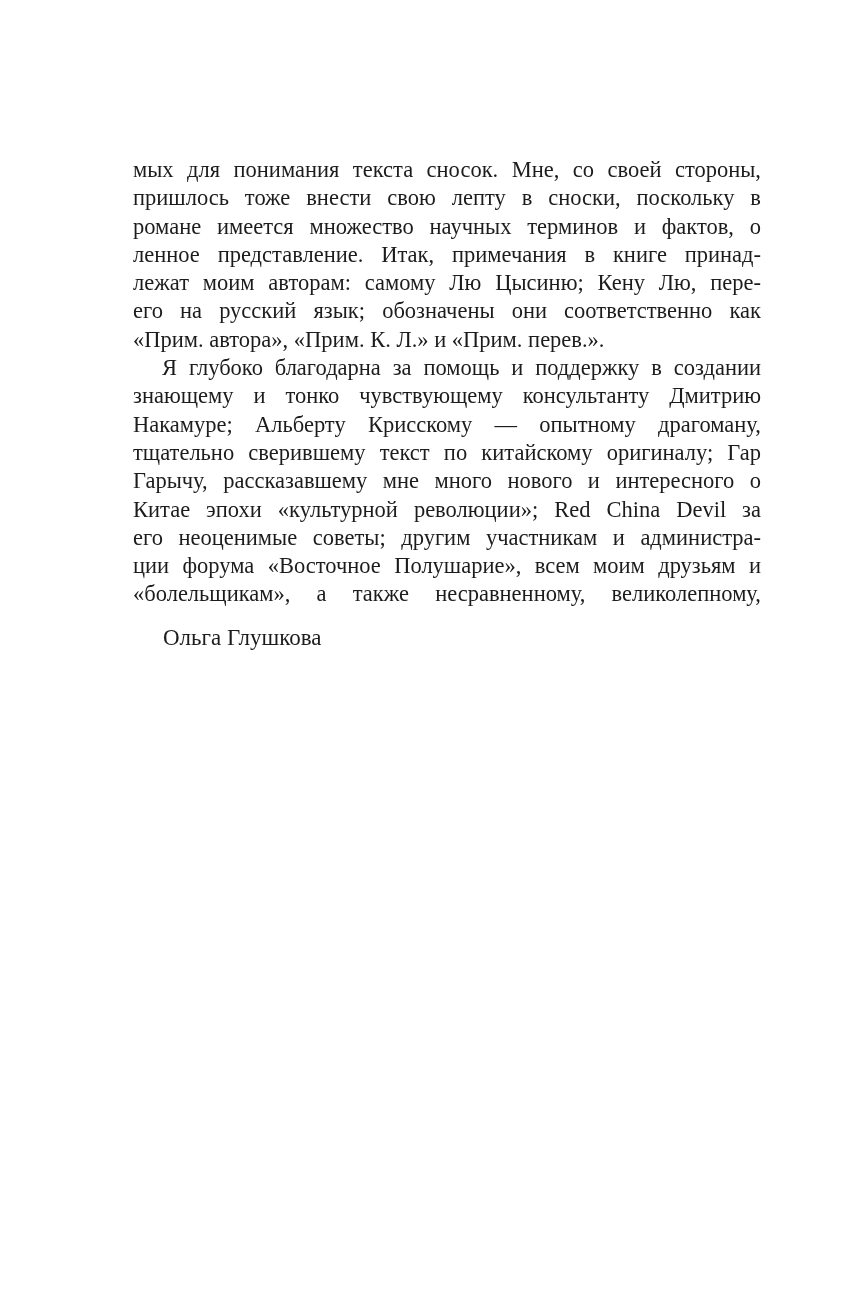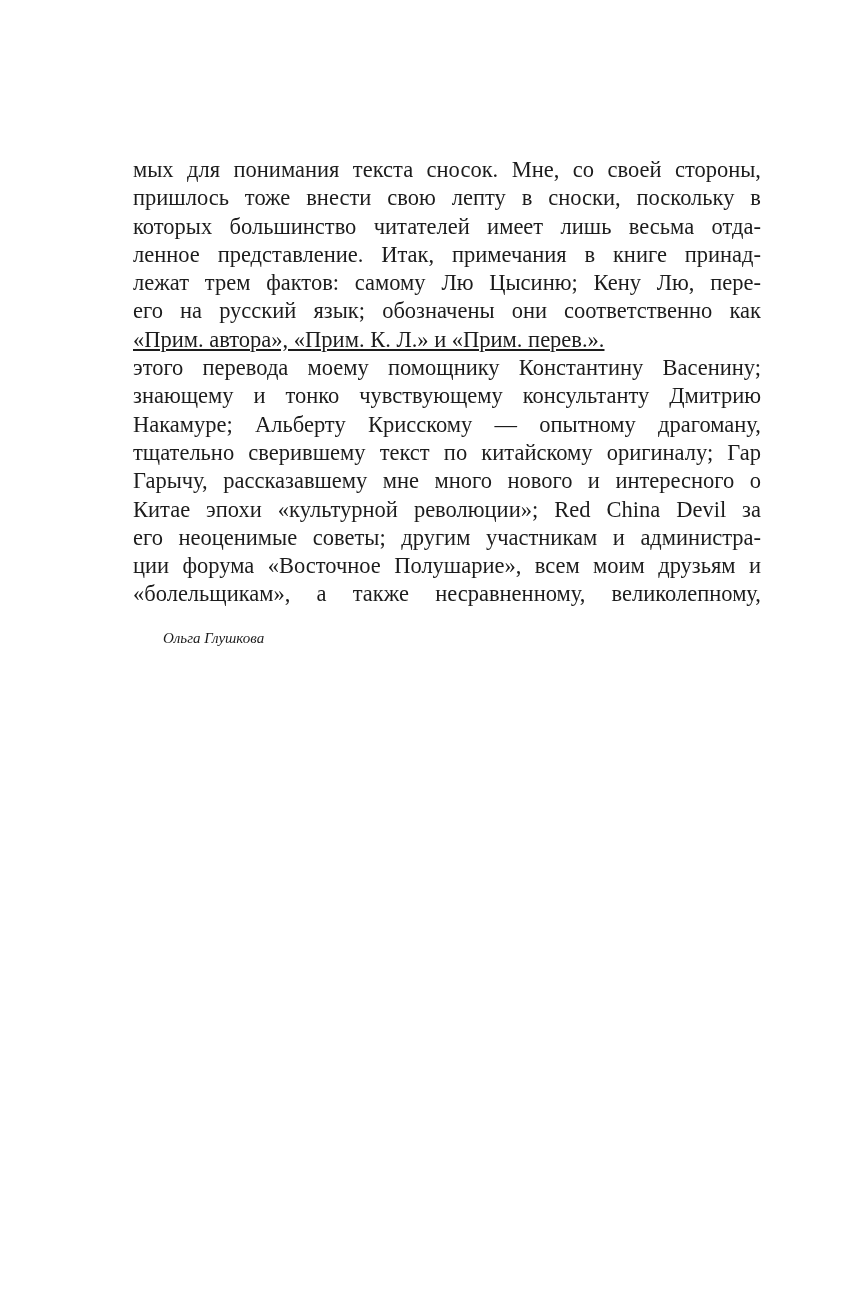--- a/index.html
+++ b/index.html
@@ -30,50 +30,48 @@
   }
   .line {
     height: 28.3px;
     overflow: hidden;
     text-align: justify;
     text-align-last: justify;
     white-space: normal;
   }
   .line.para-last {
     text-align-last: left;
-    text-decoration: underline;
   }
   .line.first-indent {
     text-indent: 29px;
   }
   .signature {
     margin-top: 15px;
     padding-left: 30px;
-    font-style: italic;
-    font-size: 15px;
+    font-size: 23px;
     line-height: 28.3px;
   }
 </style>
 </head>
 <body>
 
 <div class="page">
   <div class="text-block">
 
     <div class="paragraph">
         <div class="line">мых для понимания текста сносок. Мне, со своей стороны,</div>
         <div class="line">пришлось тоже внести свою лепту в сноски, поскольку в</div>
-        <div class="line">которых большинство читателей имеет лишь весьма отда-</div>
+        <div class="line">романе имеется множество научных терминов и фактов, о</div>
         <div class="line">ленное представление. Итак, примечания в книге принад-</div>
-        <div class="line">лежат трем фактов: самому Лю Цысиню; Кену Лю, пере-</div>
+        <div class="line">лежат моим авторам: самому Лю Цысиню; Кену Лю, пере-</div>
         <div class="line">его на русский язык; обозначены они соответственно как</div>
         <div class="line para-last">«Прим. автора», «Прим. К. Л.» и «Прим. перев.».</div>
       </div>
       <div class="paragraph">
-        <div class="line">этого перевода моему помощнику Константину Васенину;</div>
+        <div class="line first-indent">Я глубоко благодарна за помощь и поддержку в создании</div>
         <div class="line">знающему и тонко чувствующему консультанту Дмитрию</div>
         <div class="line">Накамуре; Альберту Крисскому — опытному драгоману,</div>
         <div class="line">тщательно сверившему текст по китайскому оригиналу; Гар</div>
         <div class="line">Гарычу, рассказавшему мне много нового и интересного о</div>
         <div class="line">Китае эпохи «культурной революции»; Red China Devil за</div>
         <div class="line">его неоценимые советы; другим участникам и администра-</div>
         <div class="line">ции форума «Восточное Полушарие», всем моим друзьям и</div>
         <div class="line">«болельщикам», а также несравненному, великолепному,</div>
       </div>
       <div class="signature">Ольга Глушкова</div>

